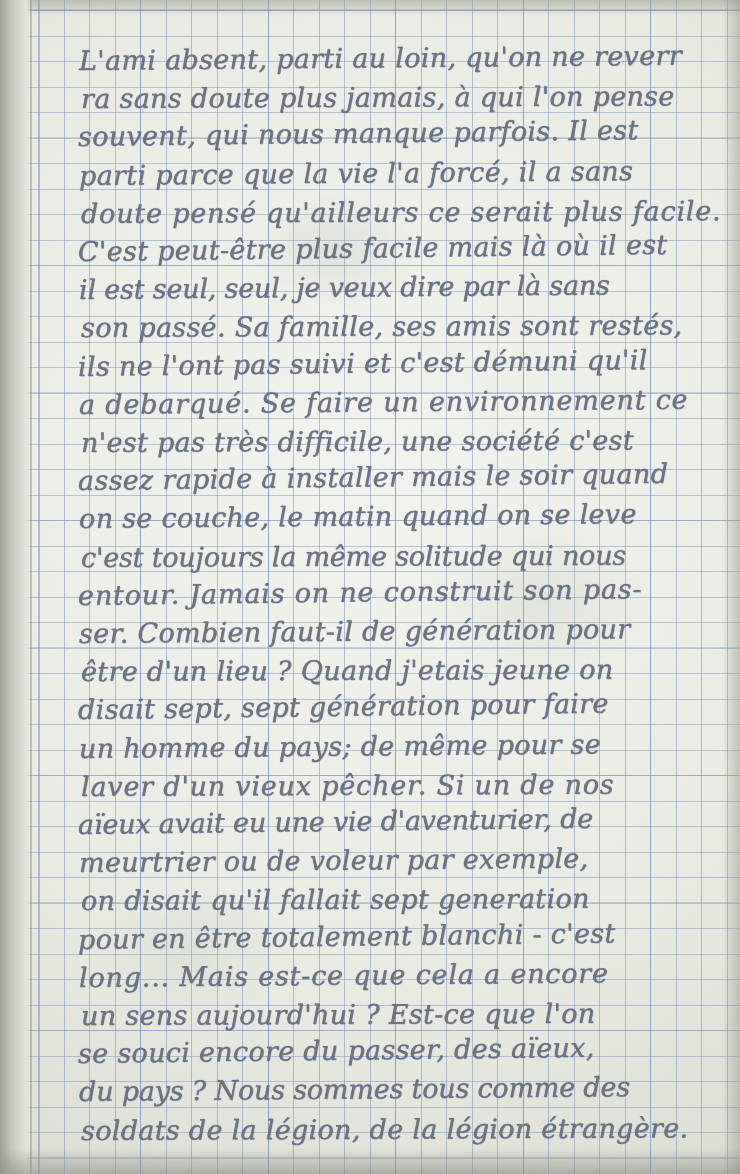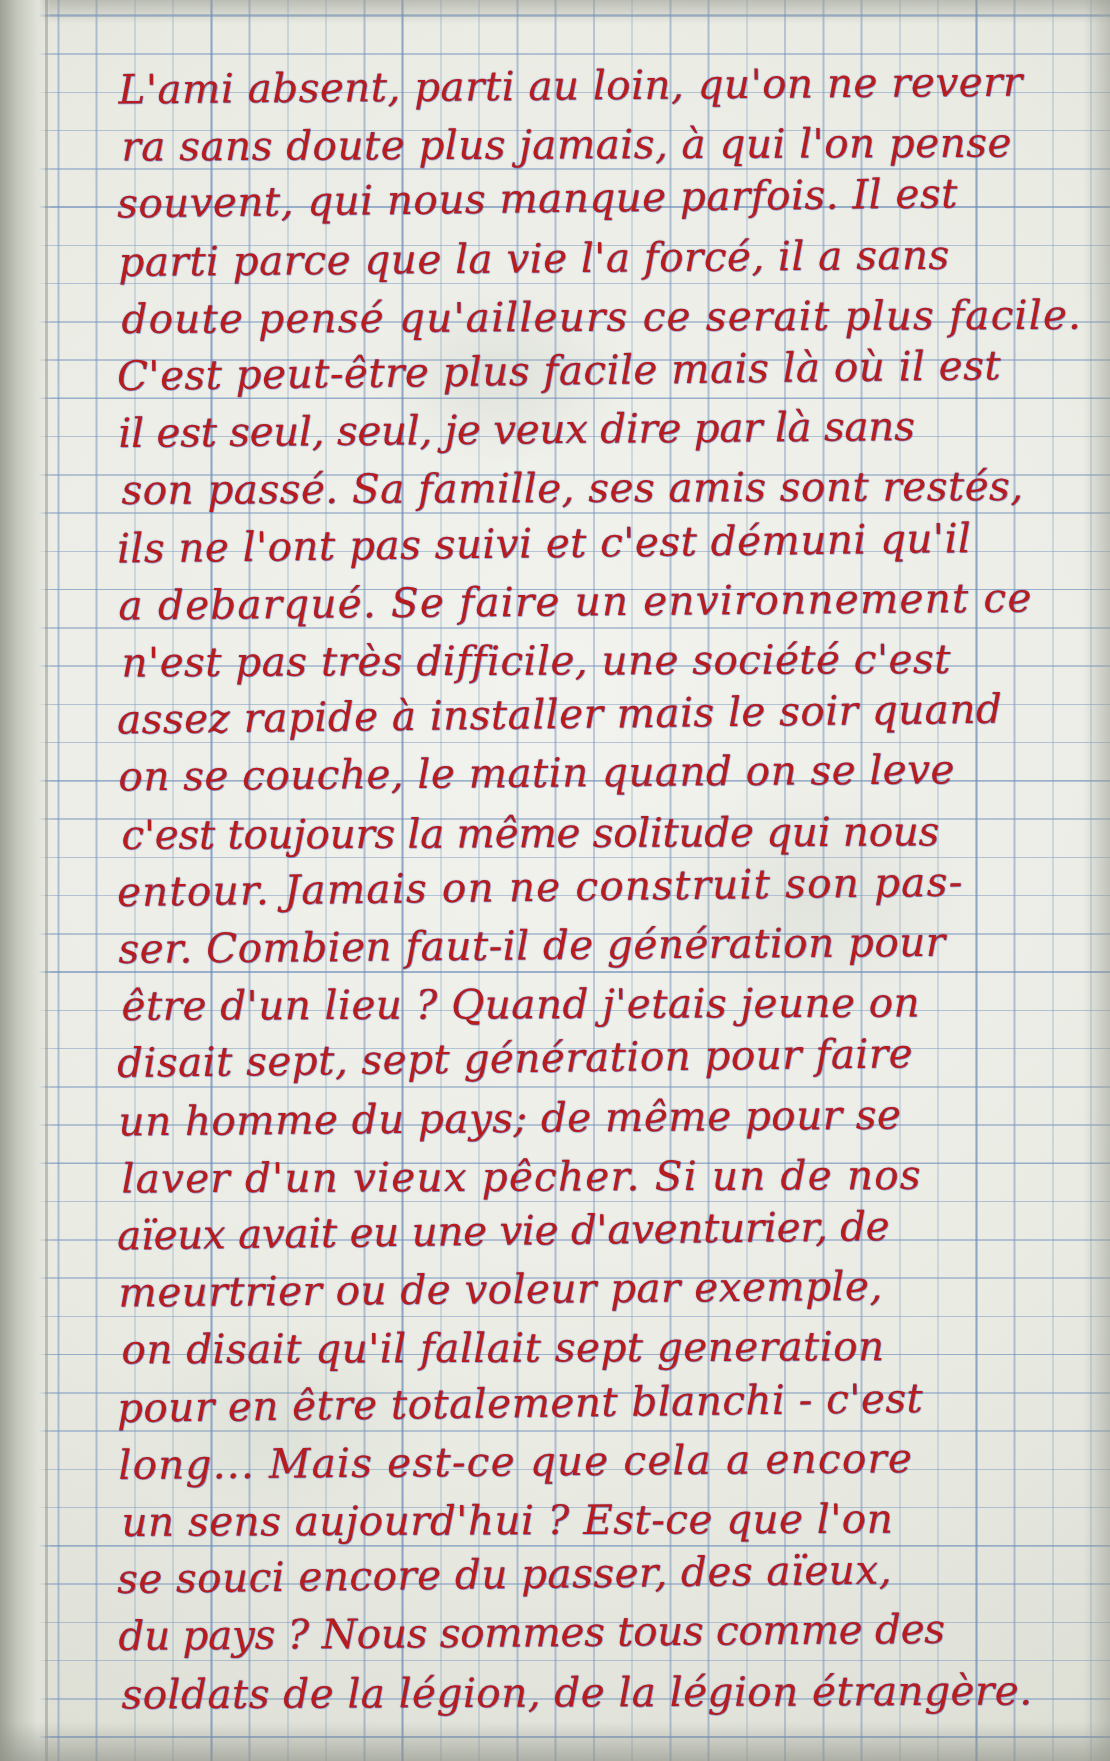--- a/index.html
+++ b/index.html
@@ -88,21 +88,21 @@
     width: 18px; height: 100%;
     background: linear-gradient(to left, rgba(150,153,143,0.5), rgba(236,238,230,0));
   }
 
   
   #handwriting {
     position: absolute;
     left: 78px;
     top: 42px;
     width: 600px;
-    color: #b91c1c;
+    color: #737373;
     font-family: "DejaVu Serif", serif;
     font-size: 27px;
     line-height: 38.2px;
     font-style: italic;
     letter-spacing: 0.3px;
     text-shadow: 0 0 1px rgba(30,70,200,0.55), 0.5px 0.5px 0 rgba(20,45,160,0.35);
   }
   #handwriting .ln {
     display: block;
     white-space: nowrap;

